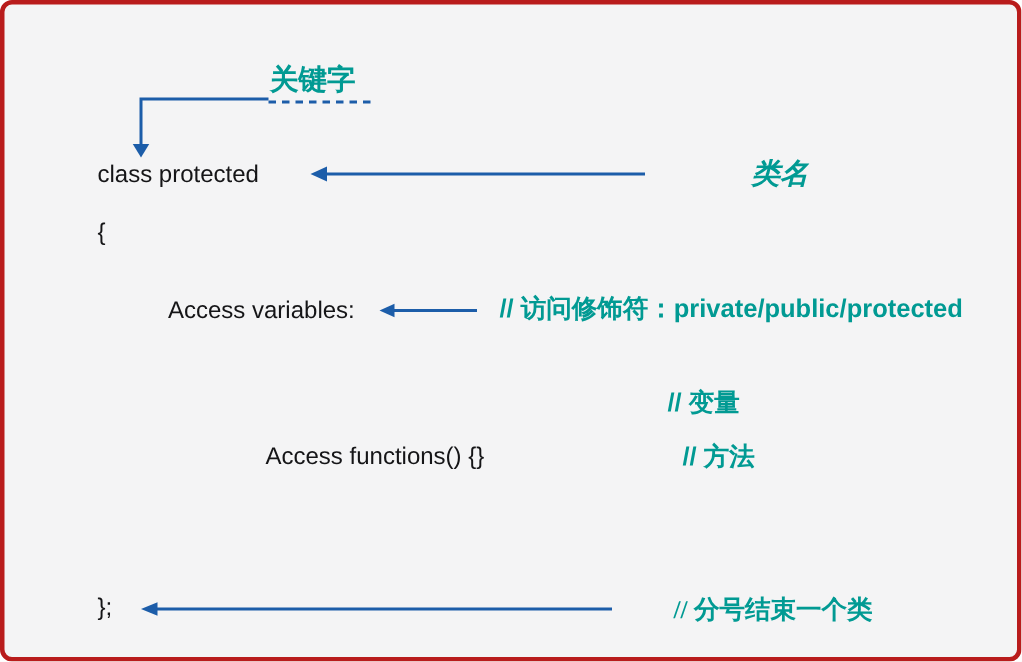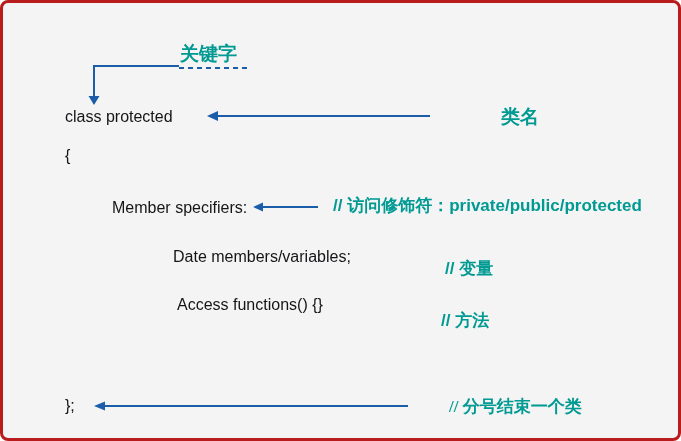--- a/index.html
+++ b/index.html
@@ -70,26 +70,25 @@
     <polygon class="arrow-head" points="215,108 215,118 204,113"></polygon>
 
     <line class="arrow-line" x1="315" y1="204" x2="259" y2="204"></line>
     <polygon class="arrow-head" points="260,199.5 260,208.5 250,204"></polygon>
 
     <line class="arrow-line" x1="405" y1="403" x2="101" y2="403"></line>
     <polygon class="arrow-head" points="102,398.5 102,407.5 91,403"></polygon>
   </svg>
 
   <div class="t anno-lg" style="left:177px; top:40px;">关键字</div>
-  <div class="t anno-lg" style="left:498px; top:103px;">类名</div>
+  <div class="t anno-lg" style="left:498px; top:103px;font-style:italic;">类名</div>
   <div class="t anno" style="left:330px; top:193px;">// 访问修饰符：private/public/protected</div>
   <div class="t anno" style="left:442px; top:256px;">// 变量</div>
-  <div class="t anno" style="left:438px; top:292px;margin-top:16px;">// 方法</div>
+  <div class="t anno" style="left:452px; top:292px;">// 方法</div>
   <div class="t anno" style="left:446px; top:394px;font-family:Liberation Serif, serif;">// 分号结束一个类</div>
 
   <div class="t code" style="left:62px; top:104px;">class protected</div>
   <div class="t code" style="left:62px; top:143px;">{</div>
-  <div class="t code" style="left:109px; top:195px;">Member specifiers:</div>
-  <div class="t code" style="left:170px; top:244px;">Date members/variables;</div>
+  <div class="t code" style="left:109px; top:195px;">Access variables:</div>
   <div class="t code" style="left:174px; top:292px;">Access functions() {}</div>
   <div class="t code" style="left:62px; top:393px;">};</div>
 
 </div>
 
 </body></html>

